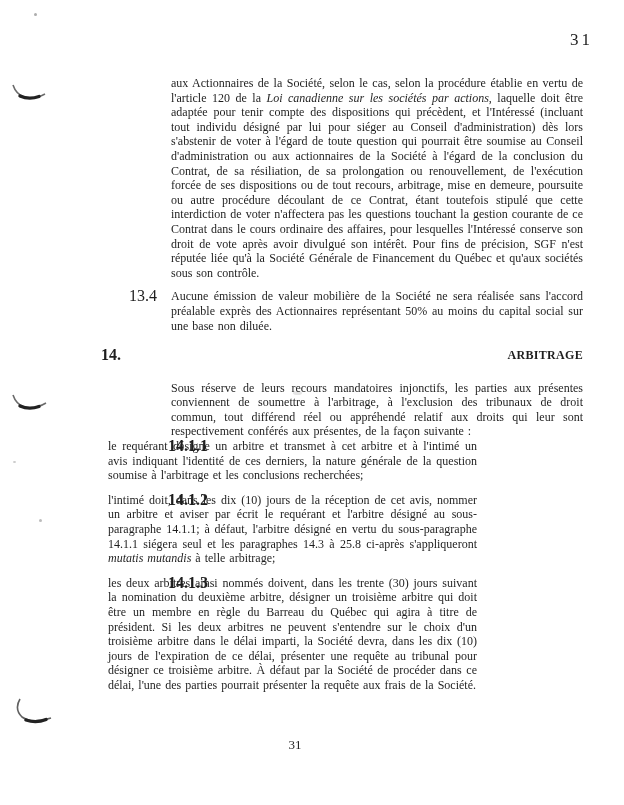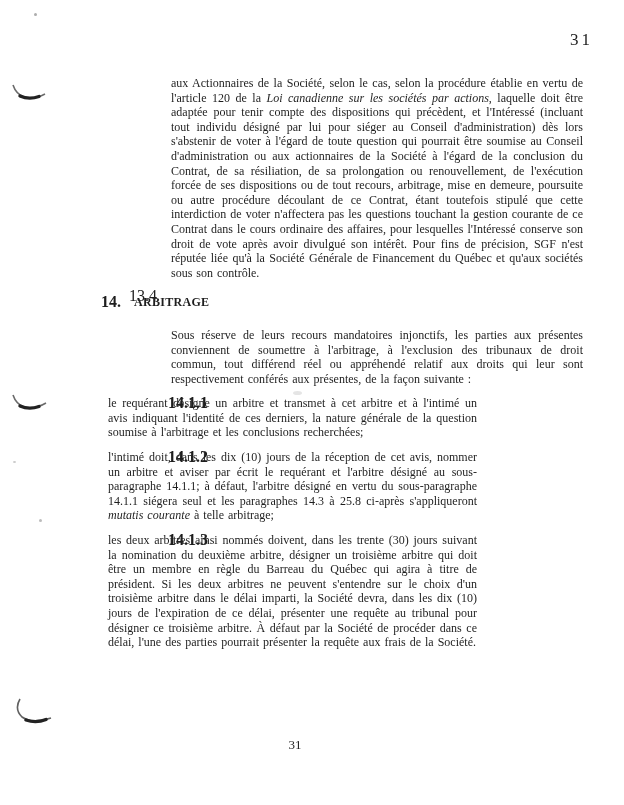--- a/index.html
+++ b/index.html
@@ -50,25 +50,25 @@
     font-size: 16px;
     line-height: 14.6px;
     white-space: nowrap;
   }
   .lvl1 .num { left: 113px; }
   .lvl1 .para { margin-left: 155px; width: 412px; }
   .lvl0 .num { left: 85px; font-weight: bold; }
   .lvl0 .para { margin-left: 118px; width: 449px; }
   .lvl2 .num { left: 152px; font-weight: bold; }
   .lvl2 .para { margin-left: 92px; width: 369px; }
-  .heading .para { font-weight: bold; text-align: left; letter-spacing: 0.3px; }
+  .heading .para { font-weight: bold; text-align: right; letter-spacing: 0.3px; }
   .c134 { margin-bottom: 15px; }
   .h14  { margin-bottom: 18px; }
   .h141 { margin-bottom: 9px; }
-  .intro { margin-left: 155px; width: 412px; margin-bottom: 10px; }
+  .intro { margin-left: 155px; width: 412px; }
   .c1411 { margin-bottom: 10px; }
   .c1412 { margin-bottom: 10px; }
   .para i { font-style: italic; }
   .mark { position: absolute; }
   .mark1 { top: 84px;  left: 11px; }
   .mark2 { top: 394px; left: 11px; }
   .mark3 { top: 697px; left: 13px; }
   .speck {
     position: absolute;
     background: #6a6a6a;
@@ -112,38 +112,39 @@
   <span class="speck s2"></span>
   <span class="speck s3"></span>
   <span class="smudge"></span>
 
   <div class="content">
 
     <p class="para cont"><span>aux Actionnaires de la Société, selon le cas, selon la procédure établie en vertu de l'article 120 de la </span><i>Loi canadienne sur les sociétés par actions</i><span>, laquelle doit être adaptée pour tenir compte des dispositions qui précèdent, et l'Intéressé (incluant tout individu désigné par lui pour siéger au Conseil d'administration) dès lors s'abstenir de voter à l'égard de toute question qui pourrait être soumise au Conseil d'administration ou aux actionnaires de la Société à l'égard de la conclusion du Contrat, de sa résiliation, de sa prolongation ou renouvellement, de l'exécution forcée de ses dispositions ou de tout recours, arbitrage, mise en demeure, poursuite ou autre procédure découlant de ce Contrat, étant toutefois stipulé que cette interdiction de voter n'affectera pas les questions touchant la gestion courante de ce Contrat dans le cours ordinaire des affaires, pour lesquelles l'Intéressé conserve son droit de vote après avoir divulgué son intérêt. Pour fins de précision, SGF n'est réputée liée qu'à la Société Générale de Financement du Québec et qu'aux sociétés sous son contrôle.</span></p>
 
     <div class="item lvl1 c134">
       <span class="num">13.4</span>
+      <p class="para">Aucune émission de valeur mobilière de la Société ne sera réalisée sans l'accord préalable exprès des Actionnaires représentant 50% au moins du capital social sur une base non diluée.</p>
     </div>
 
     <div class="item lvl0 heading h14">
       <span class="num">14.</span>
       <p class="para">ARBITRAGE</p>
     </div>
 
 
     <p class="para intro">Sous réserve de leurs recours mandatoires injonctifs, les parties aux présentes conviennent de soumettre à l'arbitrage, à l'exclusion des tribunaux de droit commun, tout différend réel ou appréhendé relatif aux droits qui leur sont respectivement conférés aux présentes, de la façon suivante :</p>
 
     <div class="item lvl2 c1411">
       <span class="num">14.1.1</span>
       <p class="para">le requérant désigne un arbitre et transmet à cet arbitre et à l'intimé un avis indiquant l'identité de ces derniers, la nature générale de la question soumise à l'arbitrage et les conclusions recherchées;</p>
     </div>
 
     <div class="item lvl2 c1412">
       <span class="num">14.1.2</span>
-      <p class="para"><span>l'intimé doit, dans les dix (10) jours de la réception de cet avis, nommer un arbitre et aviser par écrit le requérant et l'arbitre désigné au sous-paragraphe 14.1.1; à défaut, l'arbitre désigné en vertu du sous-paragraphe 14.1.1 siégera seul et les paragraphes 14.3 à 25.8 ci-après s'appliqueront </span><i>mutatis courante</i><span> à telle arbitrage;</span></p>
+      <p class="para"><span>l'intimé doit, dans les dix (10) jours de la réception de cet avis, nommer un arbitre et aviser par écrit le requérant et l'arbitre désigné au sous-paragraphe 14.1.1; à défaut, l'arbitre désigné en vertu du sous-paragraphe 14.1.1 siégera seul et les paragraphes 14.3 à 25.8 ci-après s'appliqueront </span><i>mutatis mutandis</i><span> à telle arbitrage;</span></p>
     </div>
 
     <div class="item lvl2">
       <span class="num">14.1.3</span>
       <p class="para">les deux arbitres ainsi nommés doivent, dans les trente (30) jours suivant la nomination du deuxième arbitre, désigner un troisième arbitre qui doit être un membre en règle du Barreau du Québec qui agira à titre de président. Si les deux arbitres ne peuvent s'entendre sur le choix d'un troisième arbitre dans le délai imparti, la Société devra, dans les dix (10) jours de l'expiration de ce délai, présenter une requête au tribunal pour désigner ce troisième arbitre. À défaut par la Société de procéder dans ce délai, l'une des parties pourrait présenter la requête aux frais de la Société.</p>
     </div>
 
   </div>
 
   <span class="pn-bottom">31</span>

